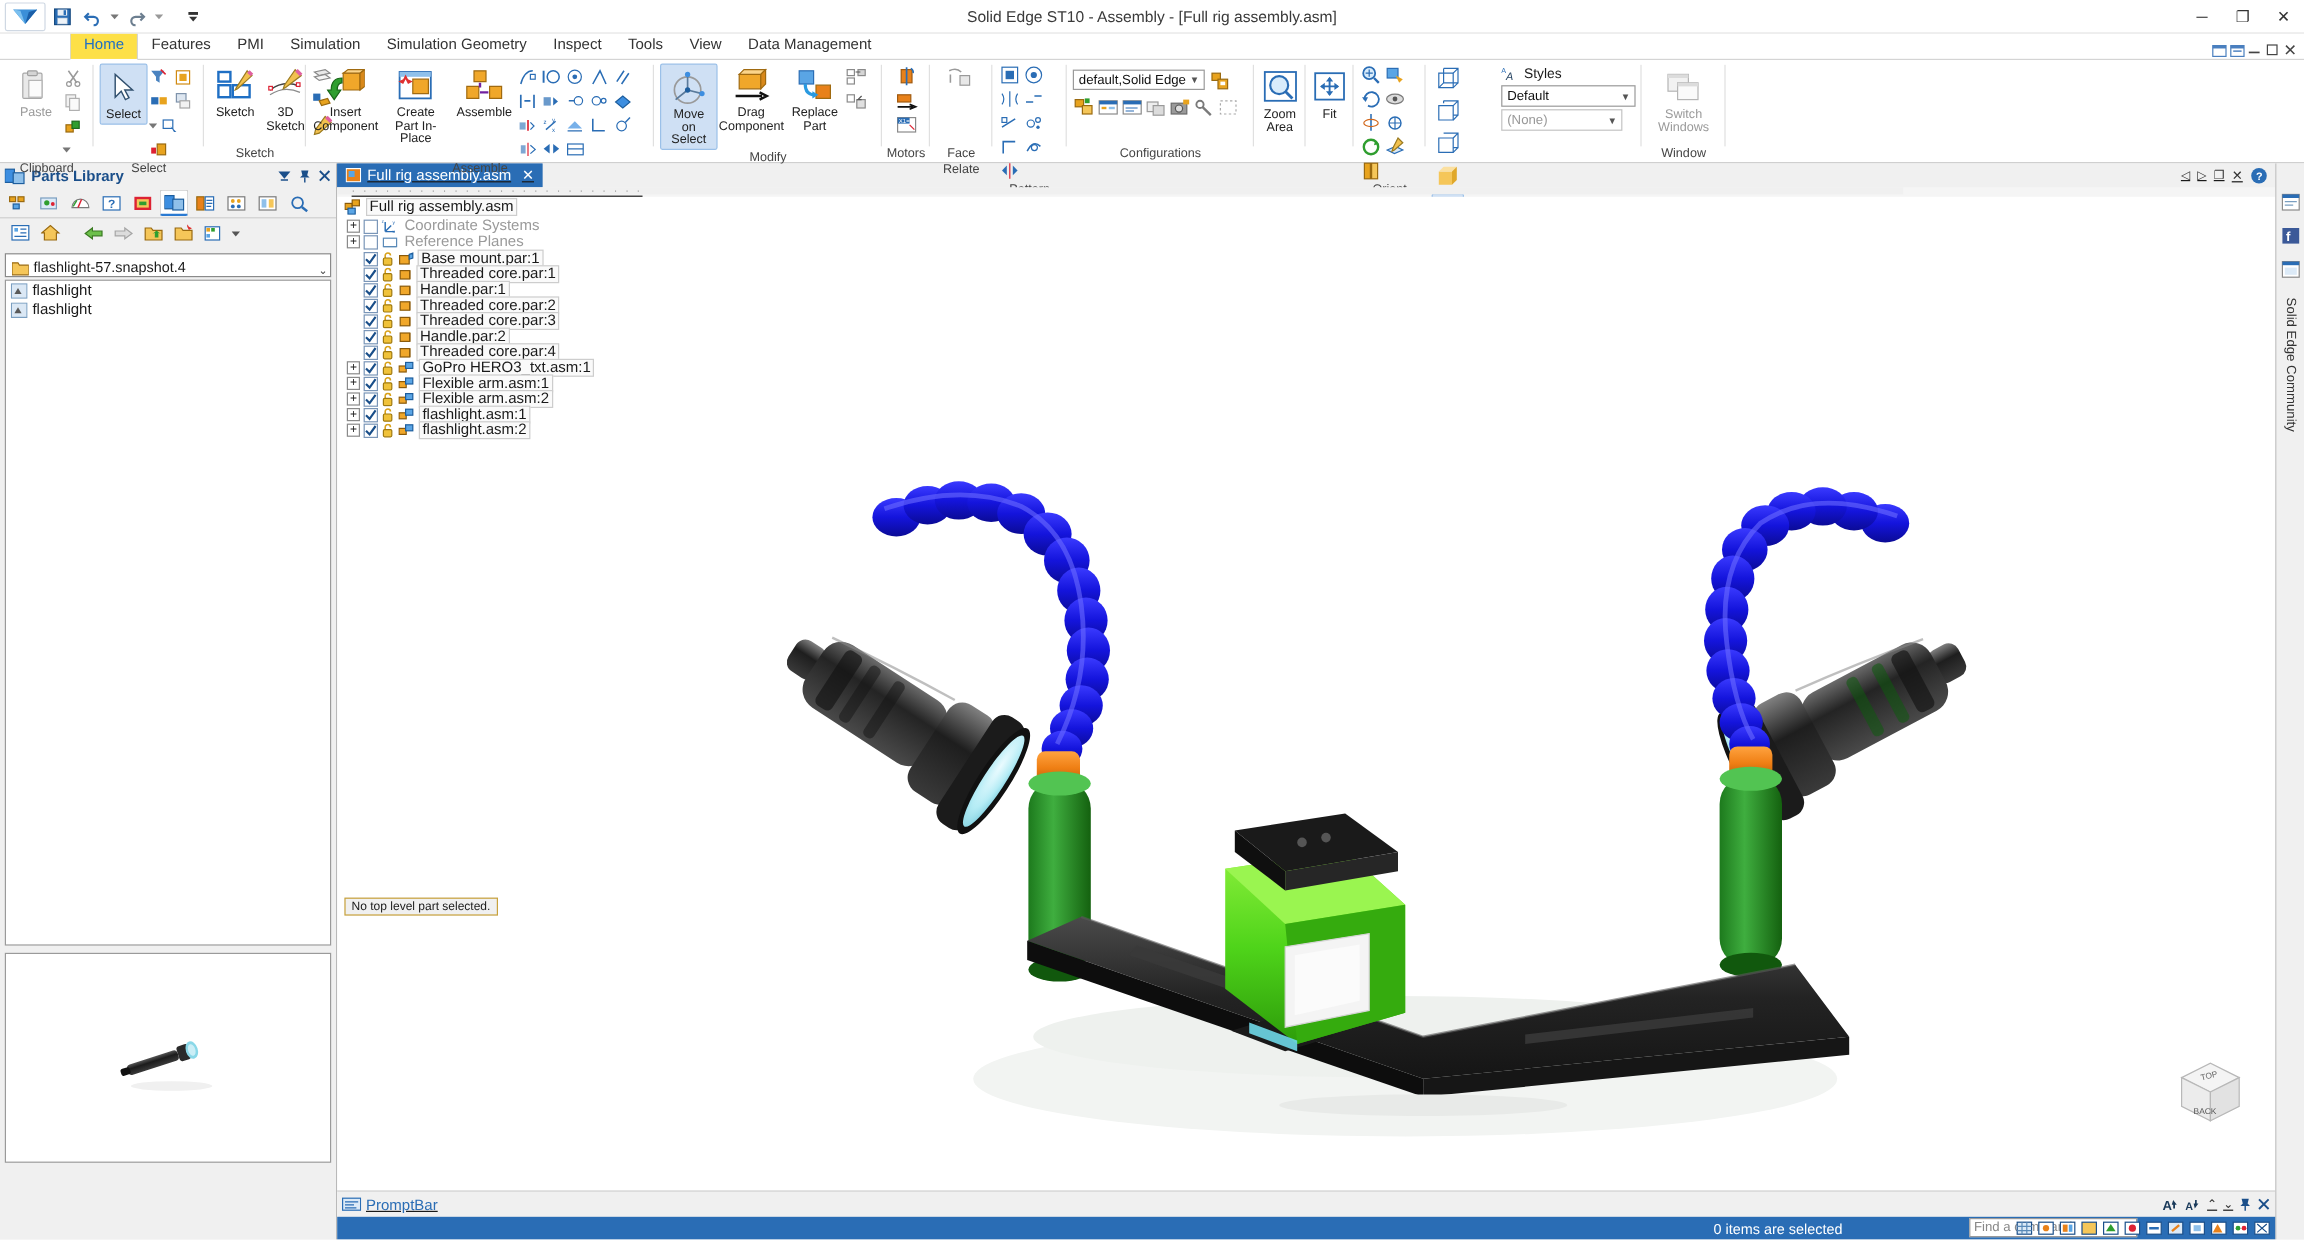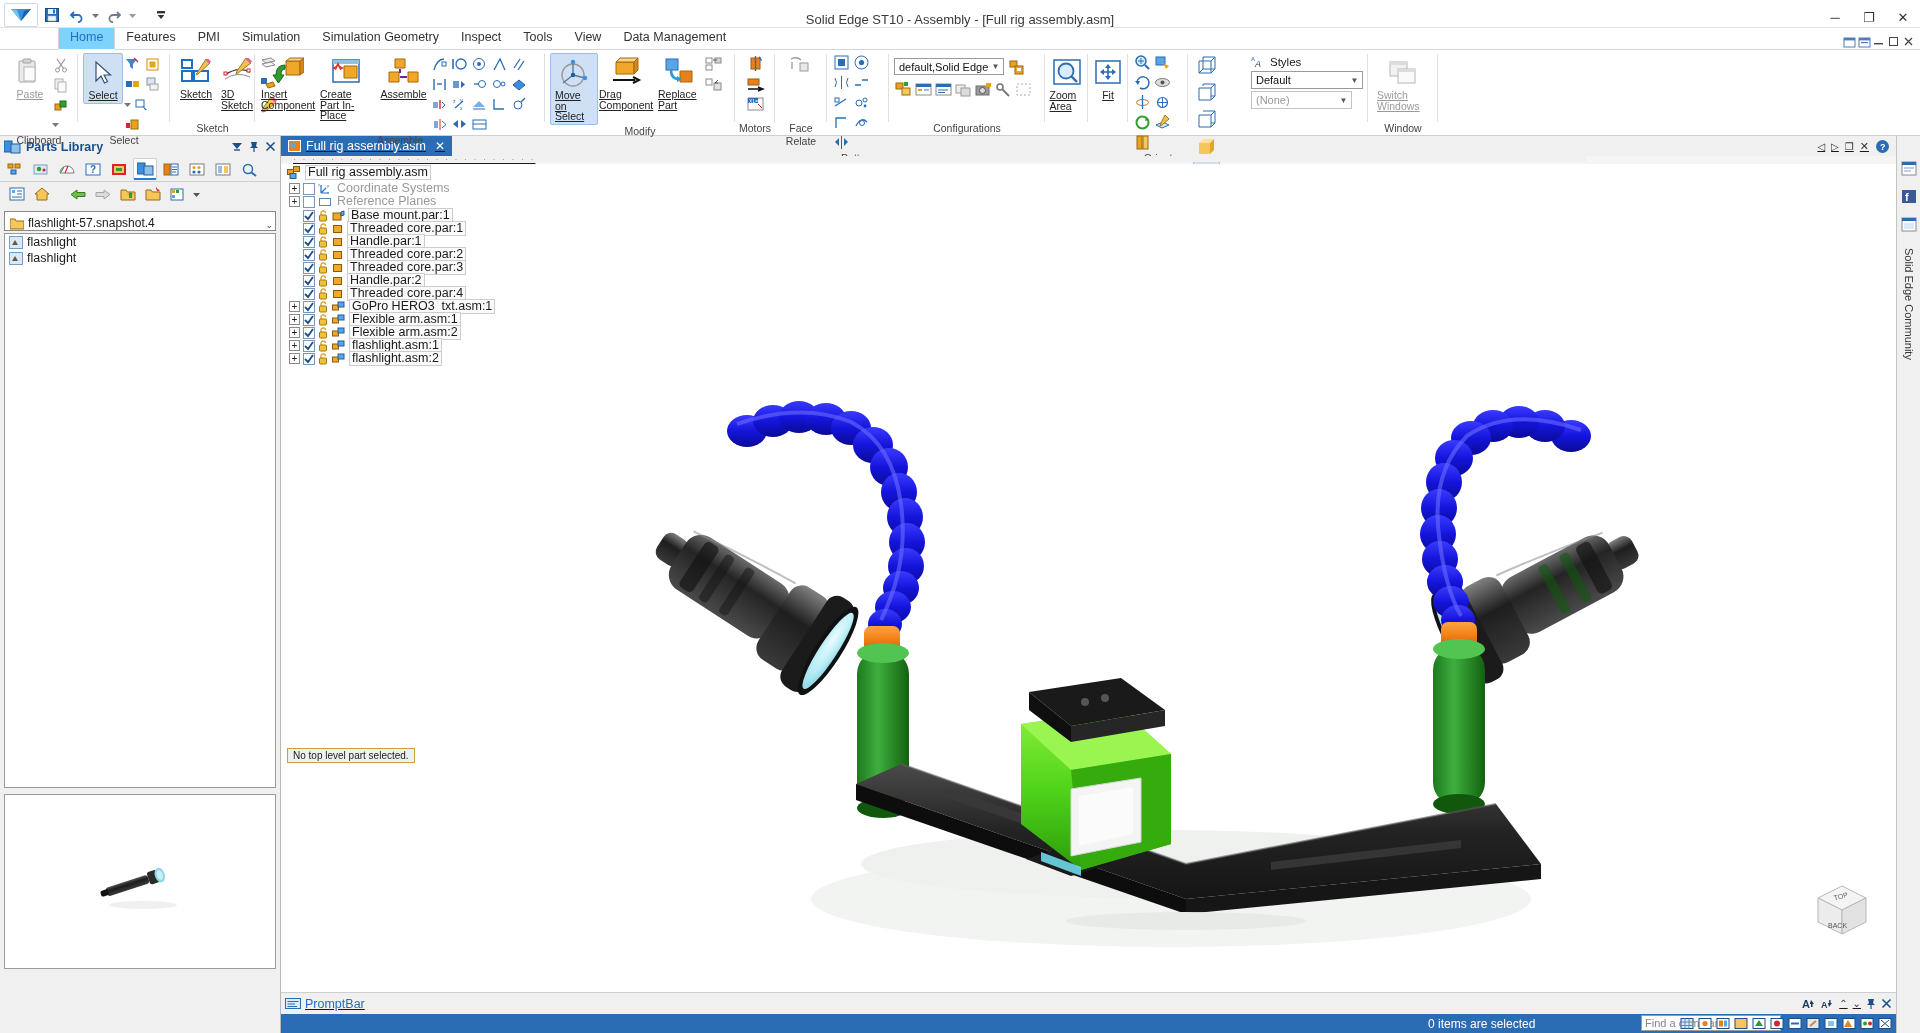--- a/index.html
+++ b/index.html
@@ -5,53 +5,53 @@
   * { box-sizing: border-box; margin:0; padding:0; }
   body {
     width:1920px; height:1033px; overflow:hidden;
     font-family:"Liberation Sans", sans-serif;
     font-size:13px; color:#1a1a1a;
     background:#f0f0f0;
   }
   .app { width:1920px; height:1033px; display:flex; flex-direction:column; background:#f5f5f5; }
 
   
-  .titlebar { height:28px; background:#ffffff; display:flex; align-items:flex-end;
+  .titlebar { height:28px; background:#ffffff; display:flex; align-items:center;
      border-bottom:1px solid #e4e4e4; position:relative; flex:none;}
   .qat { display:flex; align-items:center; gap:3px; padding-left:4px; }
   .qat-logo { width:34px; height:24px; border:1px solid #cfd8e3; background:#fff; display:flex;
       align-items:center; justify-content:center; border-radius:2px;}
   .qat-btn { width:22px; height:22px; display:flex; align-items:center; justify-content:center; cursor:pointer;}
   .title-text { position:absolute; left:0; right:0; text-align:center; font-size:13px; color:#3a3a3a;
      pointer-events:none;}
   .win-btns { margin-left:auto; display:flex; align-items:center; padding-right:6px; gap:12px;}
   .win-btn { width:22px; height:20px; display:flex; align-items:center; justify-content:center;
      font-size:13px; color:#333; cursor:pointer;}
 
   
   .tabstrip { height:22px; background:#ffffff; display:flex; align-items:flex-end;
      border-bottom:1px solid #d4d4d4; flex:none; padding-left:58px;}
   .tab { padding:2px 11px 3px; font-size:12.5px; color:#333; cursor:pointer; line-height:17px;}
-  .tab.active { color:#1f6fc4; background:#7dd3fc; border:1px solid #d4d4d4; border-bottom:1px solid #fff;
+  .tab.active { color:#1f6fc4; background:#fde047; border:1px solid #d4d4d4; border-bottom:1px solid #fff;
      margin-bottom:-1px; border-radius:2px 2px 0 0;}
   .tabstrip-right { margin-left:auto; display:flex; align-items:center; padding-right:4px; gap:2px;}
   .mini-ico { width:13px; height:13px; display:inline-block; }
 
   
   .ribbon { height:86px; background:#ffffff; display:flex; border-bottom:1px solid #cfcfcf; flex:none;
      position:relative; }
   .rgroup { display:flex; flex-direction:column; height:86px; position:relative; padding:0 2px;}
   .rgroup:after { content:""; position:absolute; right:0; top:4px; bottom:14px; width:1px; background:#e0e0e0;}
   .rgroup .body { flex:1; display:flex; align-items:flex-start; padding:3px 3px 0;}
   .rgroup .glabel { height:14px; font-size:10.5px; color:#444; text-align:center; line-height:13px;}
   .bigbtn { width:auto; min-width:42px; display:flex; flex-direction:column; align-items:center;
      padding:2px 4px; cursor:pointer; border-radius:2px;}
   .bigbtn.sel { background:#cfe0f4; border:1px solid #9bc0e8;}
   .bigbtn .ic { height:34px; display:flex; align-items:center; justify-content:center;}
-  .bigbtn .lb { font-size:10.5px; line-height:10.5px; text-align:left; color:#222; max-width:54px;text-decoration:underline;}
+  .bigbtn .lb { font-size:10.5px; line-height:10.5px; text-align:center; color:#222; max-width:54px;}
   .bigbtn .lb.dis { color:#9a9a9a;}
   .smallgrid { display:flex; flex-wrap:wrap; align-content:flex-start; width:auto; gap:1px;}
   .smallbtn { width:19px; height:19px; display:flex; align-items:center; justify-content:center;
      cursor:pointer; border-radius:2px;}
   .combo { height:17px; border:1px solid #9a9a9a; background:#fff; font-size:11px; display:flex;
      align-items:center; padding:0 2px 0 4px; color:#111;}
   .combo .arw { margin-left:auto; width:11px; text-align:center; color:#555; font-size:8px;}
   .combo.dis { color:#999; border-color:#c3c3c3;}
   svg { display:block; }
 

